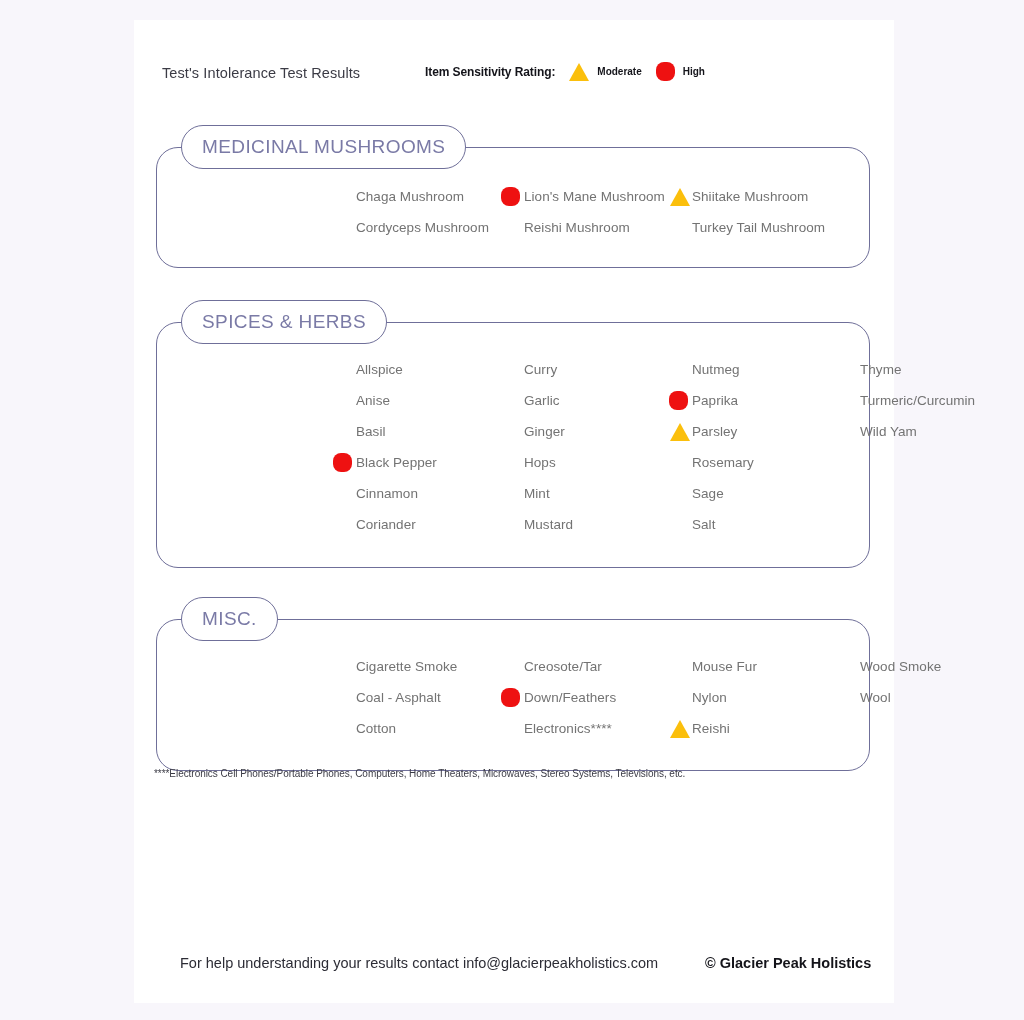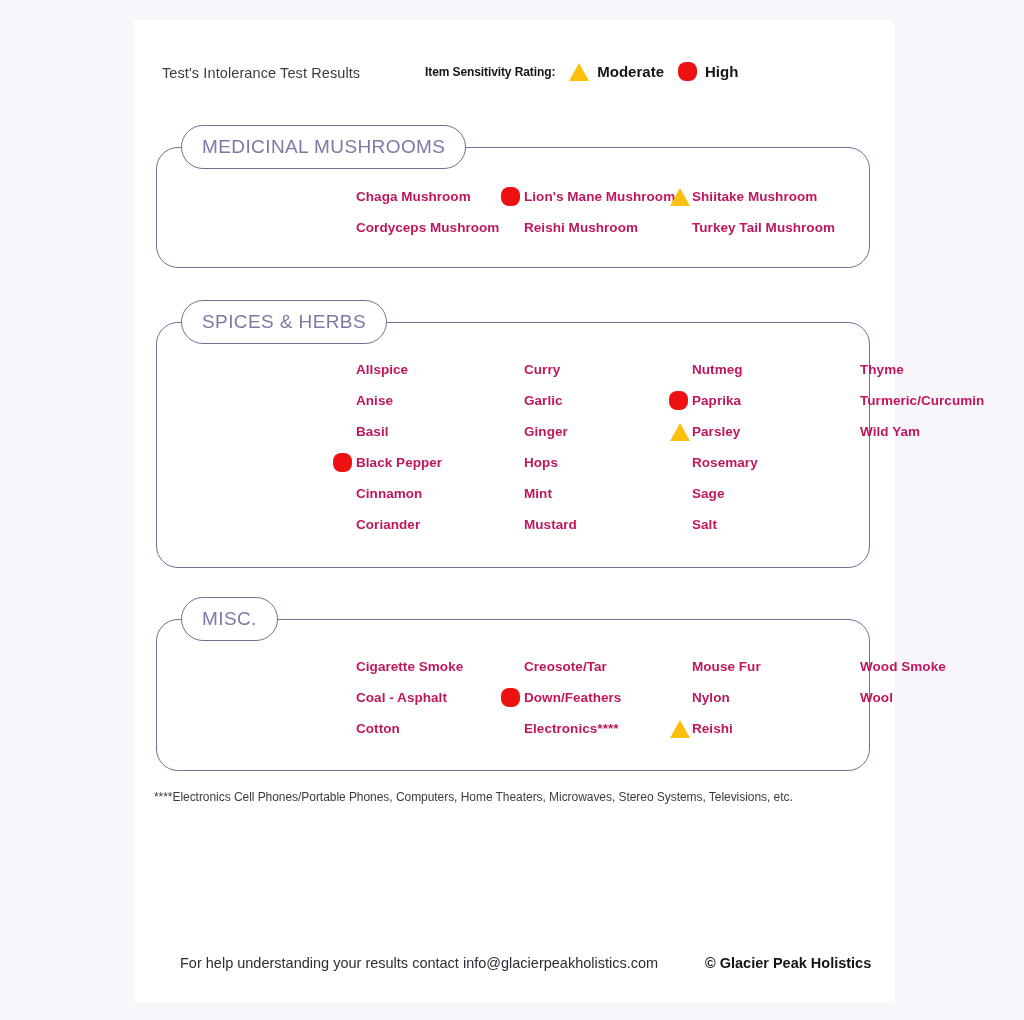--- a/index.html
+++ b/index.html
@@ -54,21 +54,21 @@
     font-weight: bold;
     color: #14141a;
     letter-spacing: -.1px;
   }
   .legend-item {
     display: flex;
     align-items: center;
     margin-left: 14px;
   }
   .legend-item .legend-label {
-    font-size: 15px;
+    font-size: 10px;
     font-weight: bold;
     color: #14141a;
     margin-left: 8px;
   }
 
   
   .marker {
     display: inline-block;
     flex: none;
   }
@@ -128,23 +128,22 @@
 
   .item {
     position: relative;
     height: 31px;
     display: flex;
     align-items: center;
     white-space: nowrap;
   }
   .item-label {
     font-size: 13.5px;
-    color: #be185d;
+    color: #737373;
     letter-spacing: .05px;
-    font-weight: bold;
   }
   .item .marker {
     position: absolute;
     left: -23px;
   }
   .item .marker.moderate { left: -22px; }
 
   
   #sec-mushrooms { top: 127px; height: 121px; }
   #sec-mushrooms .items-grid { margin: 33px 0 0 181px; }
@@ -152,23 +151,23 @@
   #sec-spices { top: 302px; height: 246px; }
   #sec-spices .items-grid { margin: 31px 0 0 181px; }
 
   #sec-misc { top: 599px; height: 152px; }
   #sec-misc .items-grid { margin: 31px 0 0 181px; }
 
   
   .footnote {
     position: absolute;
     left: 20px;
-    top: 770px;
+    top: 748px;
     width: 730px;
-    font-size: 12px;
+    font-size: 10px;
     color: #3b3b45;
     letter-spacing: -.05px;
     white-space: nowrap;
   }
 
   
   .footer {
     position: absolute;
     left: 18px;
     top: 930px;

